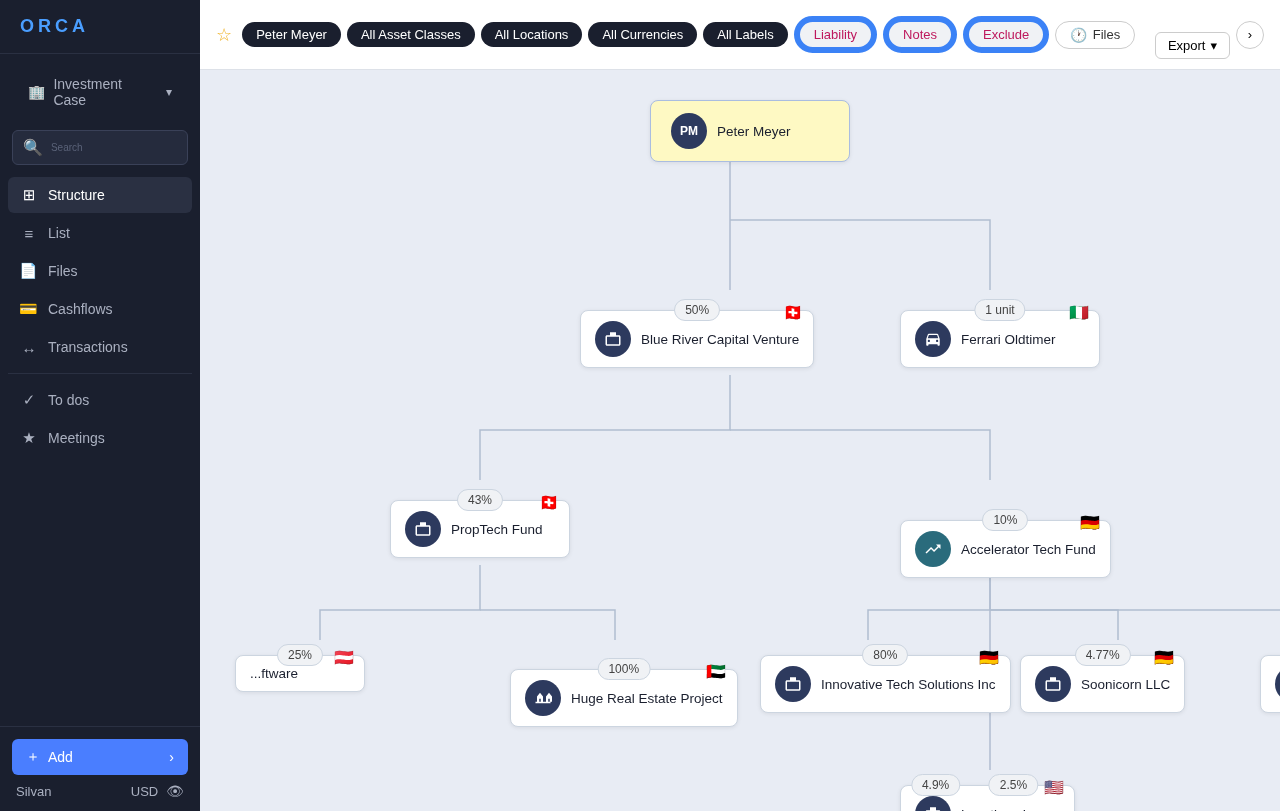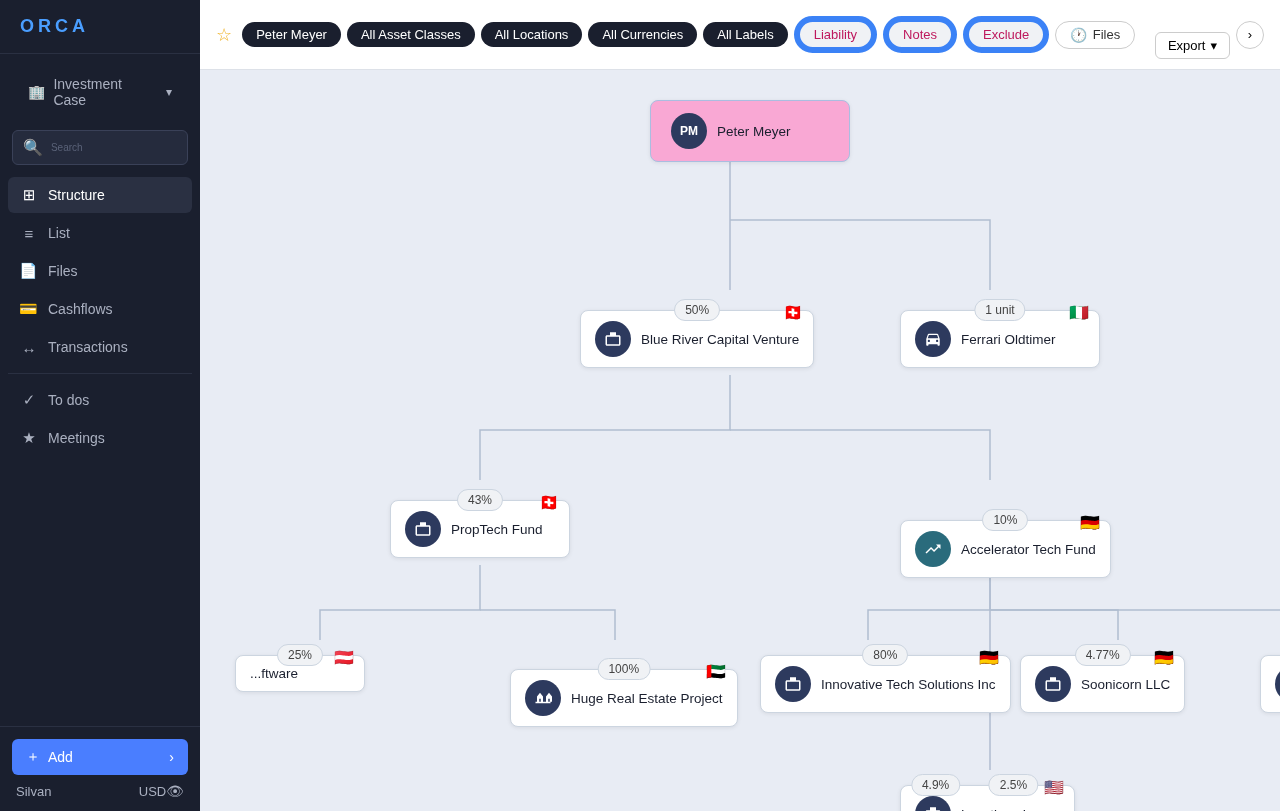--- a/index.html
+++ b/index.html
@@ -86,21 +86,21 @@
       padding: 9px 14px;
       font-size: 14px;
       cursor: pointer;
       width: 100%;
       font-weight: 500;
     }
     .add-btn .arrow { margin-left: auto; }
     .user-row {
       display: flex;
       align-items: center;
-      gap: 0;
+      gap: 8px;
       padding: 8px 4px 0;
       font-size: 13px;
       color: #aab0c0;
     }
     .user-row .currency { margin-left: auto; }
     .user-row .eye-icon { font-size: 14px; cursor: pointer; }
 
     
     .main {
       flex: 1;
@@ -199,21 +199,21 @@
       border: 1px solid #ccd5e0;
       border-radius: 8px;
       padding: 10px 14px;
       display: flex;
       align-items: center;
       gap: 10px;
       box-shadow: 0 1px 4px rgba(0,0,0,0.08);
       min-width: 160px;
     }
     .node.root {
-      background: #f9a8d4;
+      background: #fef9c3;
       border: 1.5px solid #aabde0;
       padding: 12px 20px;
     }
     .node-avatar {
       width: 36px;
       height: 36px;
       border-radius: 50%;
       background: #2d3a5e;
       color: #fff;
       display: flex;

